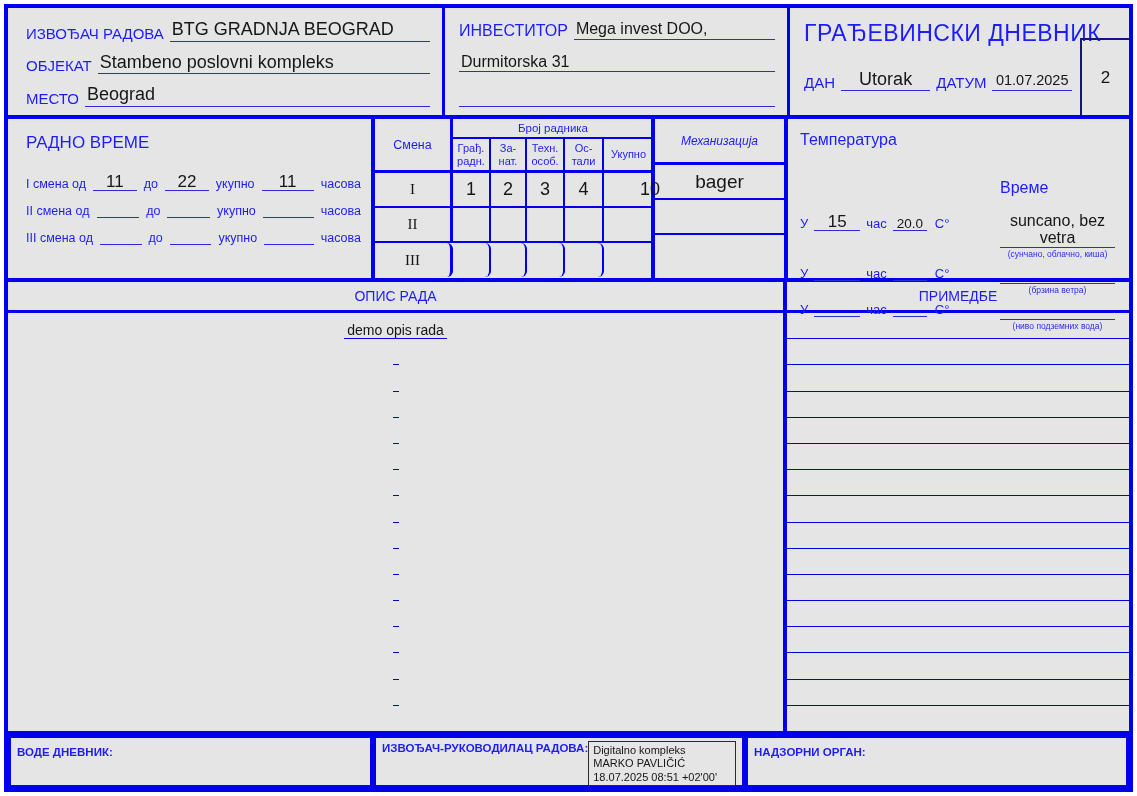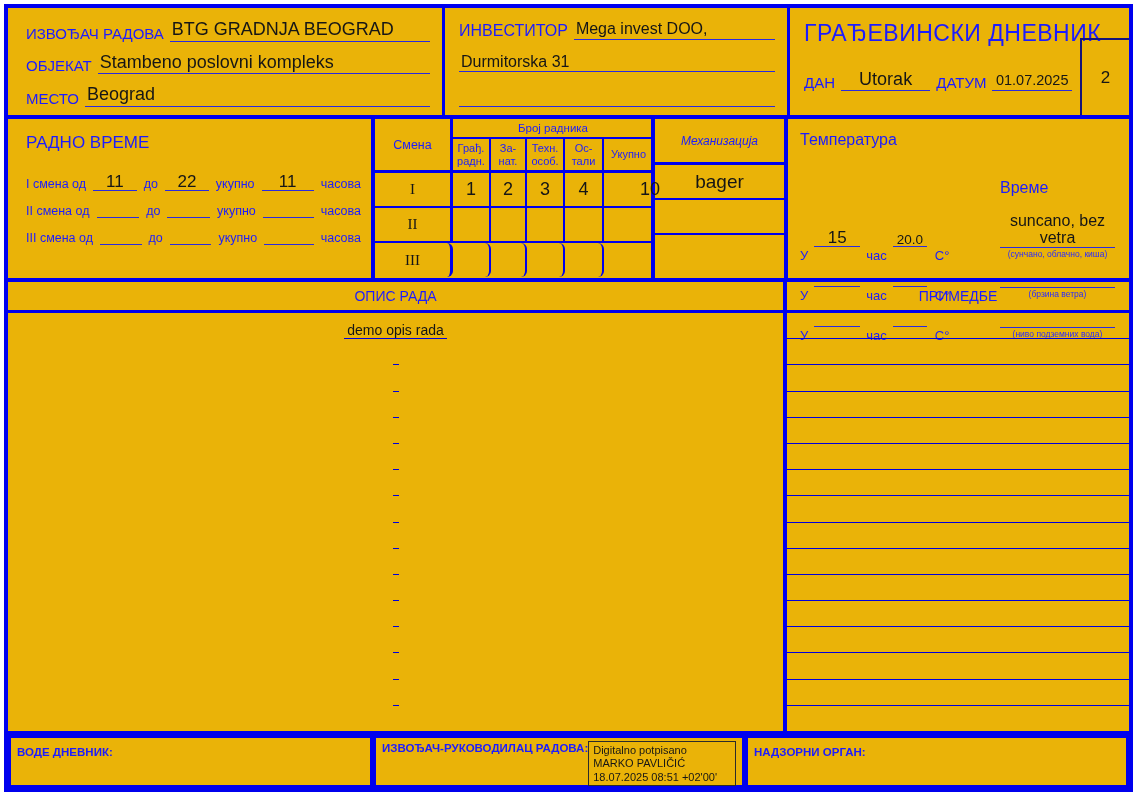--- a/index.html
+++ b/index.html
@@ -1,19 +1,19 @@
 <!DOCTYPE html>
 <html><head>
 <meta charset="utf-8">
 <style>
   * { box-sizing: border-box; margin: 0; padding: 0; }
   html,body { background:#ffffff; width:1137px; height:796px; overflow:hidden;
               font-family:"Liberation Sans", sans-serif; }
   #page { position:absolute; left:4px; top:4px; width:1129px; height:788px;
-          border:4px solid #0000ee; background:#eab308; }
+          border:4px solid #0000ee; background:#e5e5e5; }
 
   
   #row-header { display:flex; height:111px; border-bottom:4px solid #0000ee; }
   #hdr-contractor { width:437px; border-right:3px solid #0000ee; padding:12px 12px 8px 18px;
                     display:flex; flex-direction:column; justify-content:space-between; }
   #hdr-investor   { width:345px; border-right:3px solid #0000ee; padding:12px 12px 8px 14px;
                     display:flex; flex-direction:column; justify-content:space-between; }
   #hdr-title      { flex:1; position:relative; padding:12px 10px 8px 14px; }
 
   .fld-row { display:flex; align-items:flex-end; }
@@ -72,21 +72,21 @@
   .mech-row.last { border-bottom:none; flex:1; }
 
   #weather { flex:1; padding:12px 14px 8px 12px; }
   #weather-heads { display:flex; margin-bottom:16px; }
   #temp-title { color:#1c1cff; font-size:16px; width:200px; }
   #weather-title { color:#1c1cff; font-size:16px;margin-top:48px; }
   .temp-row { display:flex; align-items:flex-start; margin-bottom:7px; }
   .tmp-left { display:flex; align-items:flex-end; width:200px; }
   .tmp-lbl { color:#1c1cff; font-size:13px; white-space:nowrap; }
   .tmp-val { border-bottom:1.2px solid #2a2ae0; width:46px; text-align:center;
-             color:#161616; font-size:17px; line-height:1; margin:16px 6px; }
+             color:#161616; font-size:17px; line-height:1; margin:0 6px; }
   .tmp-val.deg { width:34px; font-size:13.5px; margin-right:8px; }
   .wx-right { flex:1; }
   .wx-line { border-bottom:1.2px solid #2a2ae0; min-height:18px; text-align:center;
              color:#161616; font-size:16px; line-height:1.05; }
   .wx-cap  { text-align:center; color:#2a2aff; font-size:8.5px; margin-top:1px; }
 
   
   #row-sechead { display:flex; height:31px; border-bottom:3px solid #0000ee; }
   #desc-head { width:779px; border-right:4px solid #0000ee; display:flex; align-items:center;
                justify-content:center; color:#1c1cff; font-size:14px; }
@@ -330,21 +330,21 @@
       </div>
   </div>
 
   <div id="row-footer">
     <div id="foot-keeper" class="foot-box">
       <span class="foot-lbl">ВОДЕ ДНЕВНИК:</span>
     </div>
     <div id="foot-manager" class="foot-box">
       <span class="foot-lbl">ИЗВОЂАЧ-РУКОВОДИЛАЦ РАДОВА:</span>
       <div id="sig-box">
-        <div>Digitalno potpisano</div>
+        <div>Digitalno kompleks</div>
         <div>MARKO PAVLIČIĆ</div>
         <div>18.07.2025 08:51 +02'00'</div>
       </div>
     </div>
     <div id="foot-supervisor" class="foot-box">
       <span class="foot-lbl">НАДЗОРНИ ОРГАН:</span>
     </div>
   </div>
 
 </div>

